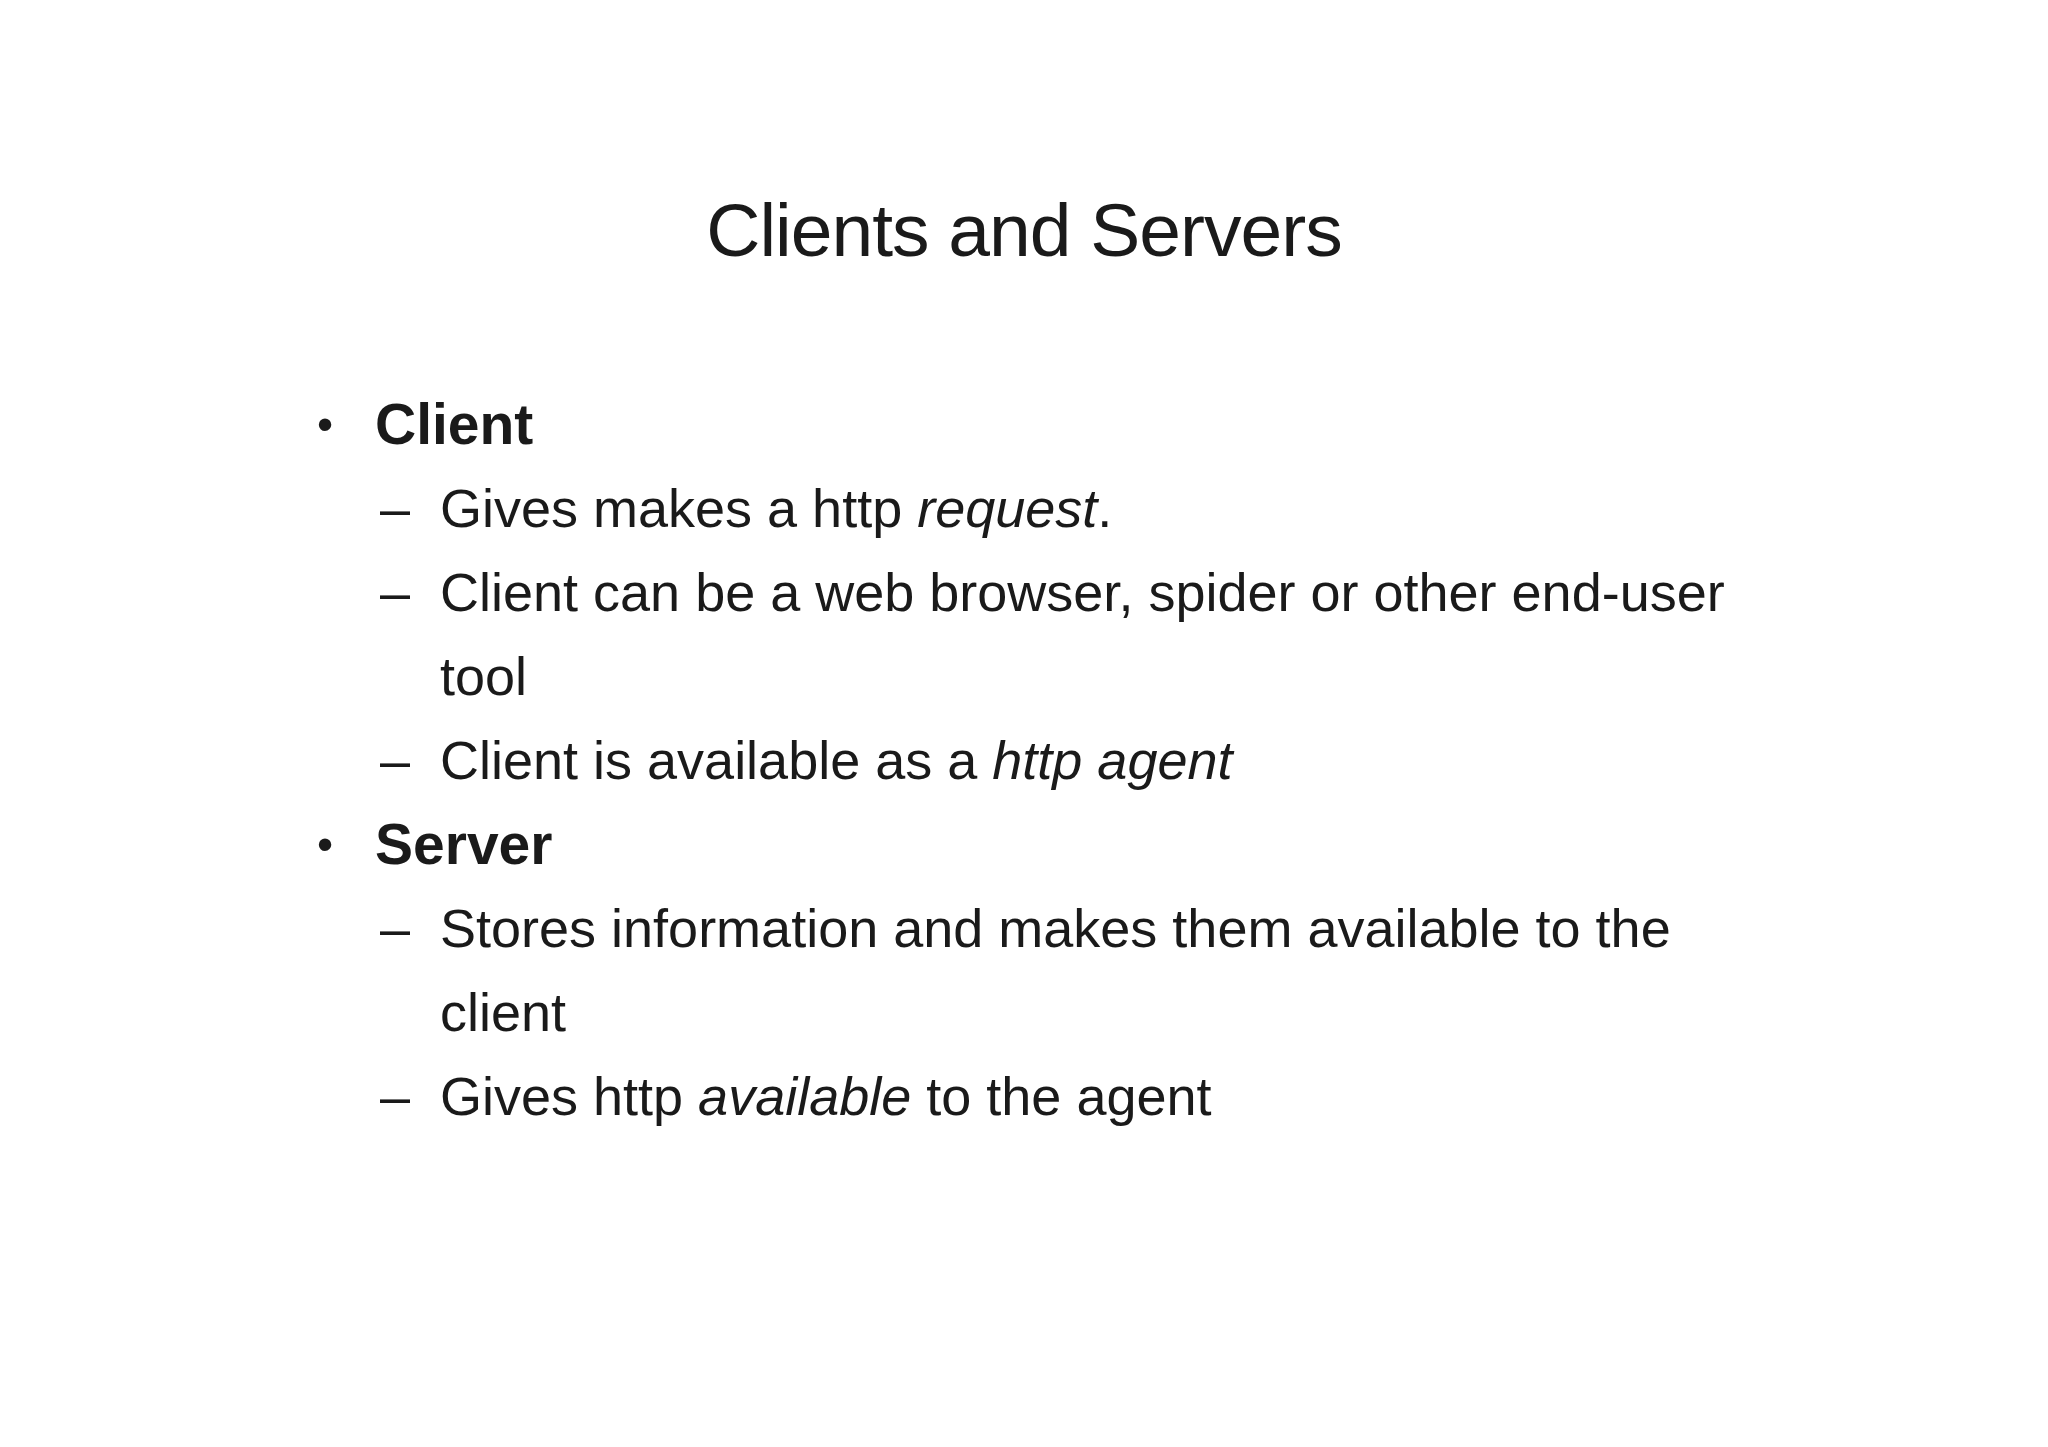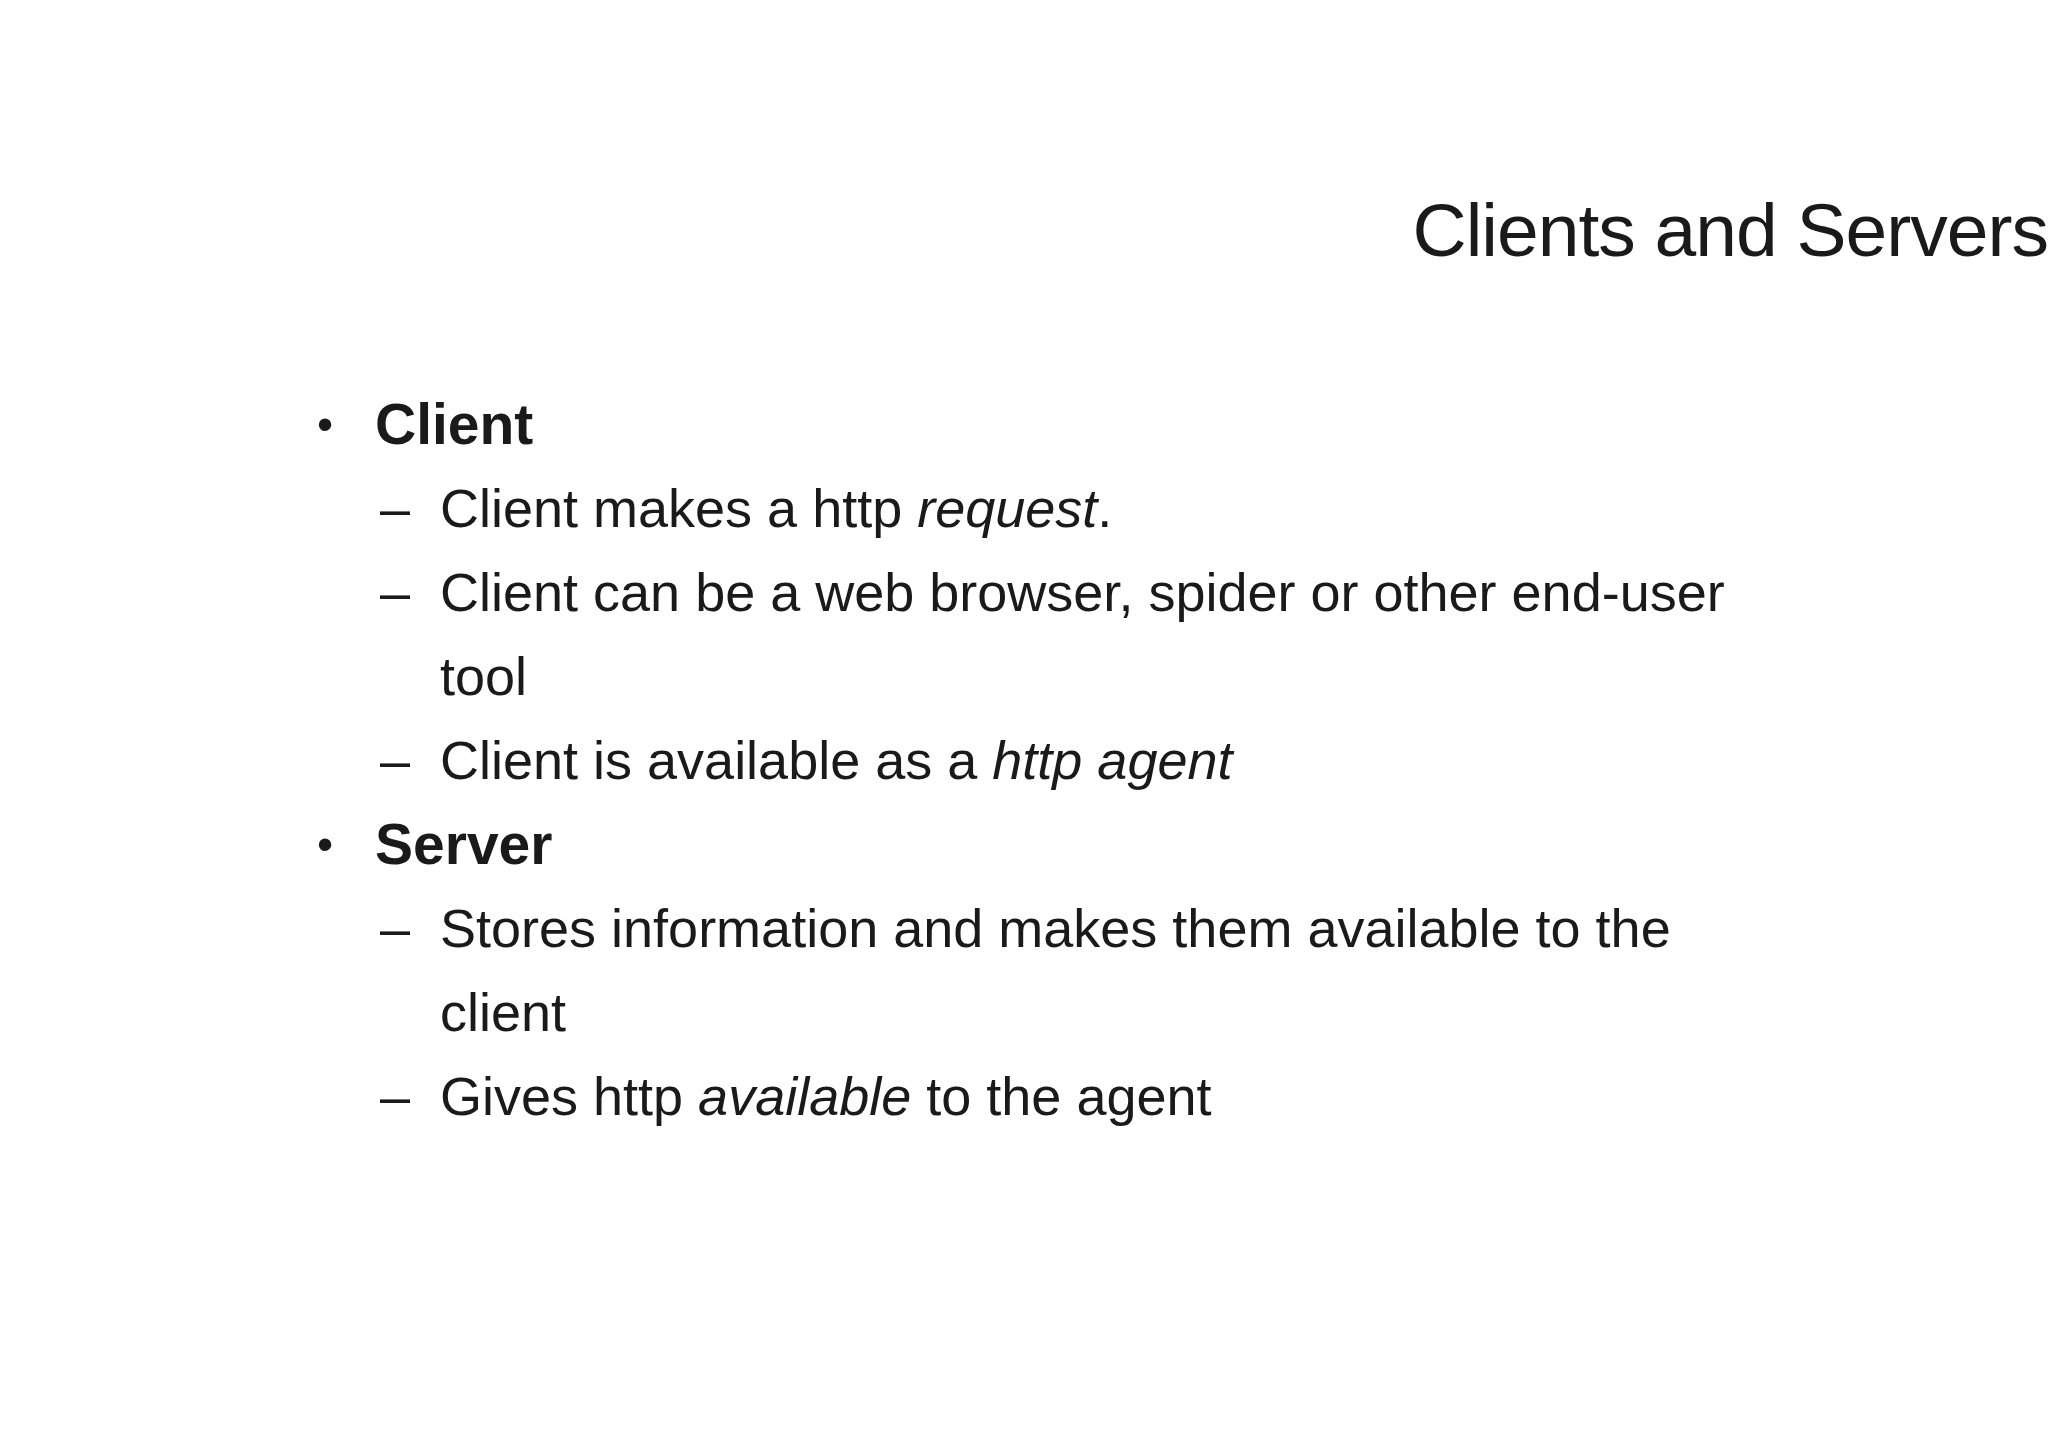--- a/index.html
+++ b/index.html
@@ -13,21 +13,21 @@
     height: 1447px;
     background: #ffffff;
     color: #1a1a1a;
     font-family: "Liberation Sans", sans-serif;
     box-sizing: border-box;
     padding-top: 180px;
     overflow: hidden;
   }
   .slide-title {
     margin: 0;
-    text-align: right;
+    text-align: center;
     font-size: 75px;
     font-weight: 400;
     line-height: 100px;
     letter-spacing: -1px;
   }
   .bullet-list {
     margin-top: 102px;
     margin-left: 300px;
     width: 1600px;
   }
@@ -76,21 +76,21 @@
 
   <div class="bullet-list">
 
     <div class="li l1">
       <span class="marker">•</span>
       <span class="txt">Client</span>
     </div>
 
     <div class="li l2">
       <span class="marker">–</span>
-      <span class="txt"><span>Client makes a http </span><em>request</em><span>.</span></span>
+      <span class="txt"><span>Gives makes a http </span><em>request</em><span>.</span></span>
     </div>
 
     <div class="li l2">
       <span class="marker">–</span>
       <span class="txt"><span>Client can be a web browser, spider or other end-user
 tool</span><em></em><span></span></span>
     </div>
 
     <div class="li l2">
       <span class="marker">–</span>

